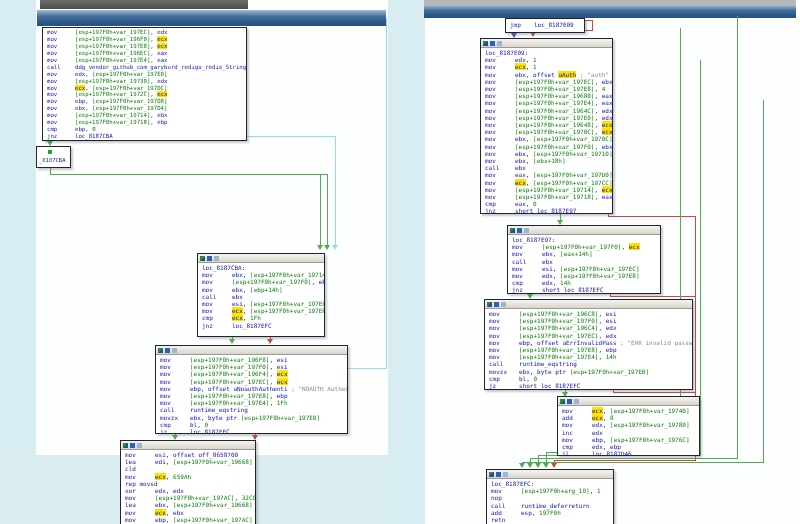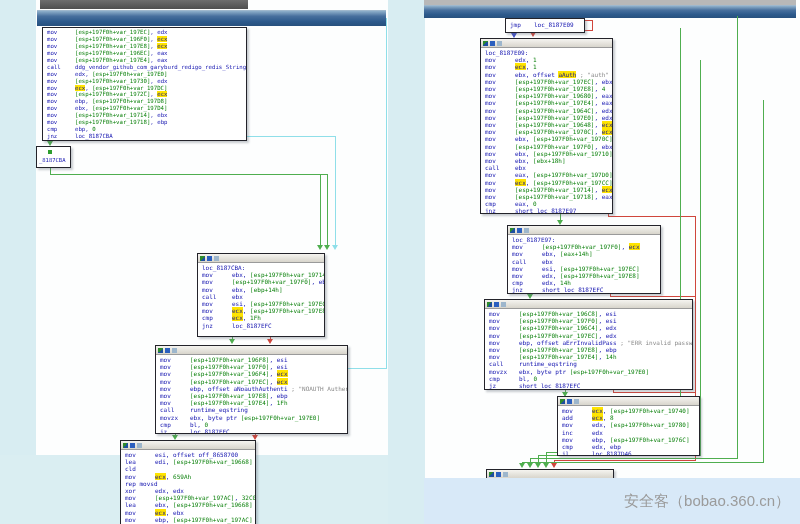--- a/index.html
+++ b/index.html
@@ -311,15 +311,14 @@
     <div class="blk-body">
         <div class="asm-line"><span class="lbl">loc_8187EFC:</span></div>
         <div class="asm-line"><span class="mn">mov</span><span class="mem">[esp+197F0h+arg_10]</span><span class="pun">, </span><span class="num">1</span></div>
         <div class="asm-line"><span class="mn">nop</span></div>
         <div class="asm-line"><span class="mn">call</span><span class="id">runtime_deferreturn</span></div>
         <div class="asm-line"><span class="mn">add</span><span class="id">esp</span><span class="pun">, </span><span class="num">197F0h</span></div>
         <div class="asm-line"><span class="mn">retn</span></div>
       </div>
   </div>
 
-  <div id="watermark">安全客（bobao.360.cn）</div>
 
 </div>
 
 </body></html>

